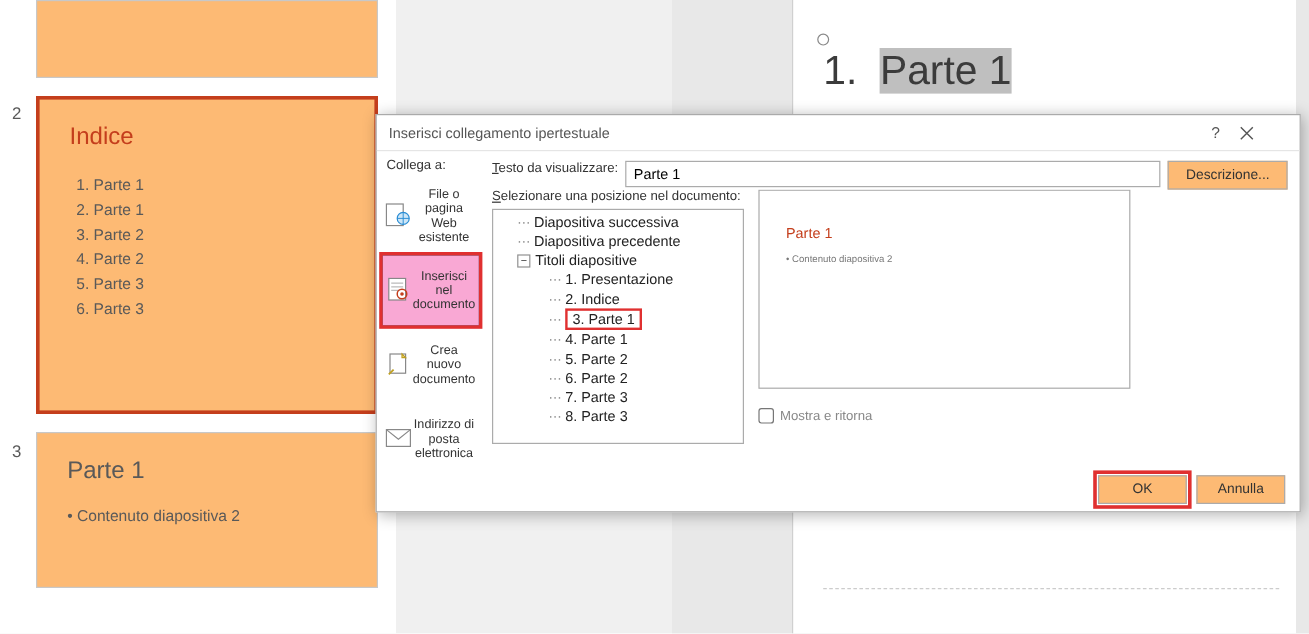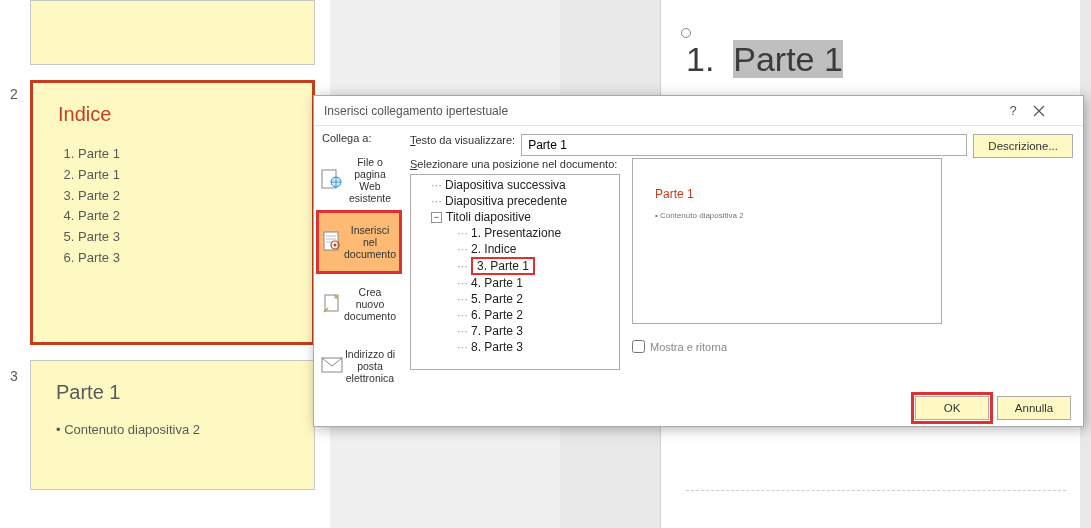--- a/index.html
+++ b/index.html
@@ -3,21 +3,21 @@
 <meta charset="utf-8">
 <style>
 * { box-sizing: border-box; margin: 0; padding: 0; font-family: "Segoe UI", Tahoma, sans-serif; }
 html, body { width: 1091px; height: 528px; background: #fff; overflow: hidden; }
 
 .canvas { position: relative; width: 1091px; height: 528px; background: #f0f0f0; }
 
 
 .thumb-panel { position: absolute; left: 0; top: 0; width: 330px; height: 528px; background: #fff; padding: 0 15px 0 30px; }
 .thumb-num { position: absolute; left: 10px; font-size: 14px; color: #595959; }
-.thumb { background: #fef9c3; border: 1px solid #c8c8c8; position: relative; }
+.thumb { background: #fdba74; border: 1px solid #c8c8c8; position: relative; }
 .thumb.blank { height: 65px; margin-top: 0; }
 .thumb.active { border: 3px solid #c43e1c; height: 265px; margin-top: 15px; padding: 20px 25px; }
 .thumb.partial { height: 130px; margin-top: 15px; padding: 20px 25px; }
 .thumb h3 { font-size: 20px; color: #c43e1c; font-weight: 400; margin-bottom: 18px; }
 .thumb h3.normal { color: #595959; }
 .thumb ol { list-style: decimal; padding-left: 20px; }
 .thumb ol li { font-size: 13px; color: #595959; line-height: 1.6; }
 .thumb p { font-size: 13px; color: #595959; }
 
 
@@ -32,29 +32,29 @@
 .dialog { position: absolute; left: 313px; top: 95px; width: 771px; height: 332px; background: #fff; border: 1px solid #aaa; box-shadow: 2px 2px 12px rgba(0,0,0,0.3); }
 .dlg-title { height: 30px; line-height: 30px; padding: 0 10px; font-size: 12px; color: #555; border-bottom: 1px solid #e5e5e5; display: flex; align-items: center; }
 .dlg-title span { flex: 1; }
 .dlg-title .tbtn { width: 40px; text-align: center; font-size: 13px; color: #555; cursor: pointer; }
 .dlg-body { display: flex; height: 264px; }
 
 .dlg-side { width: 90px; border-right: none; padding: 6px 4px; }
 .side-label { font-size: 11px; color: #333; margin-bottom: 6px; padding-left: 4px; }
 .side-btn { width: 82px; height: 60px; margin: 0 auto 2px auto; text-align: center; font-size: 10.5px; line-height: 1.15; padding: 4px 2px; border: 1px solid transparent; cursor: pointer; color: #333; display: flex; flex-direction: row; align-items: center; justify-content: center; }
 .side-btn .ic { width: 24px; height: 22px; margin-bottom: 2px; display: flex; align-items: center; justify-content: center; }
-.side-btn.selected { background: #fdba74; border: 1px solid #2a8dd4; }
+.side-btn.selected { background: #f9a8d4; border: 1px solid #2a8dd4; }
 .side-btn.marked { outline: 3px solid #e03030; outline-offset: -1px; }
 
 .dlg-main { flex: 1; padding: 8px 10px 0 6px; display: flex; flex-direction: column; }
 .row-top { display: flex; align-items: flex-start; gap: 6px; }
 .row-top label { font-size: 11px; color: #333; }
 .row-top label u { text-decoration: underline; }
 .row-top input { flex: 1; height: 22px; border: 1px solid #ababab; padding: 0 6px; font-size: 12px; background: #fff; }
-.btn { height: 24px; padding: 0 14px; font-size: 11.5px; background: #fef9c3; border: 1px solid #ababab; cursor: pointer; color: #333; }
+.btn { height: 24px; padding: 0 14px; font-size: 11.5px; background: #fdba74; border: 1px solid #ababab; cursor: pointer; color: #333; }
 
 .row-cols { display: flex; gap: 12px; flex: 1; overflow: hidden; }
 .col { display: flex; flex-direction: column; }
 .col-label { font-size: 11px; color: #333; margin-bottom: 4px; }
 .col-label u { text-decoration: underline; }
 
 .tree-box { width: 210px; height: 196px; border: 1px solid #ababab; background: #fff; overflow: auto; padding: 2px 0; }
 .tree-item { font-size: 12px; color: #222; padding: 1px 4px 1px 8px; white-space: nowrap; display: flex; align-items: center; cursor: pointer; position: relative; }
 .tree-item .dots { color: #999; letter-spacing: -1px; margin-right: 4px; font-size: 11px; }
 .tree-item.lv1 { padding-left: 20px; }

